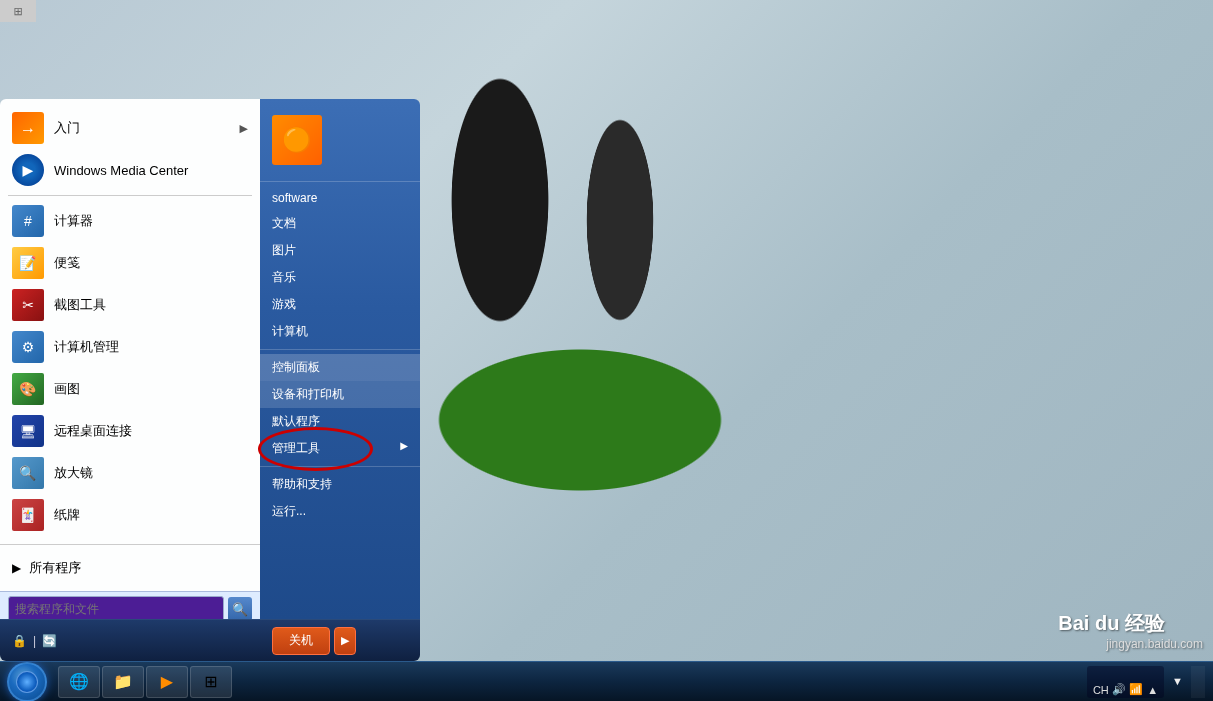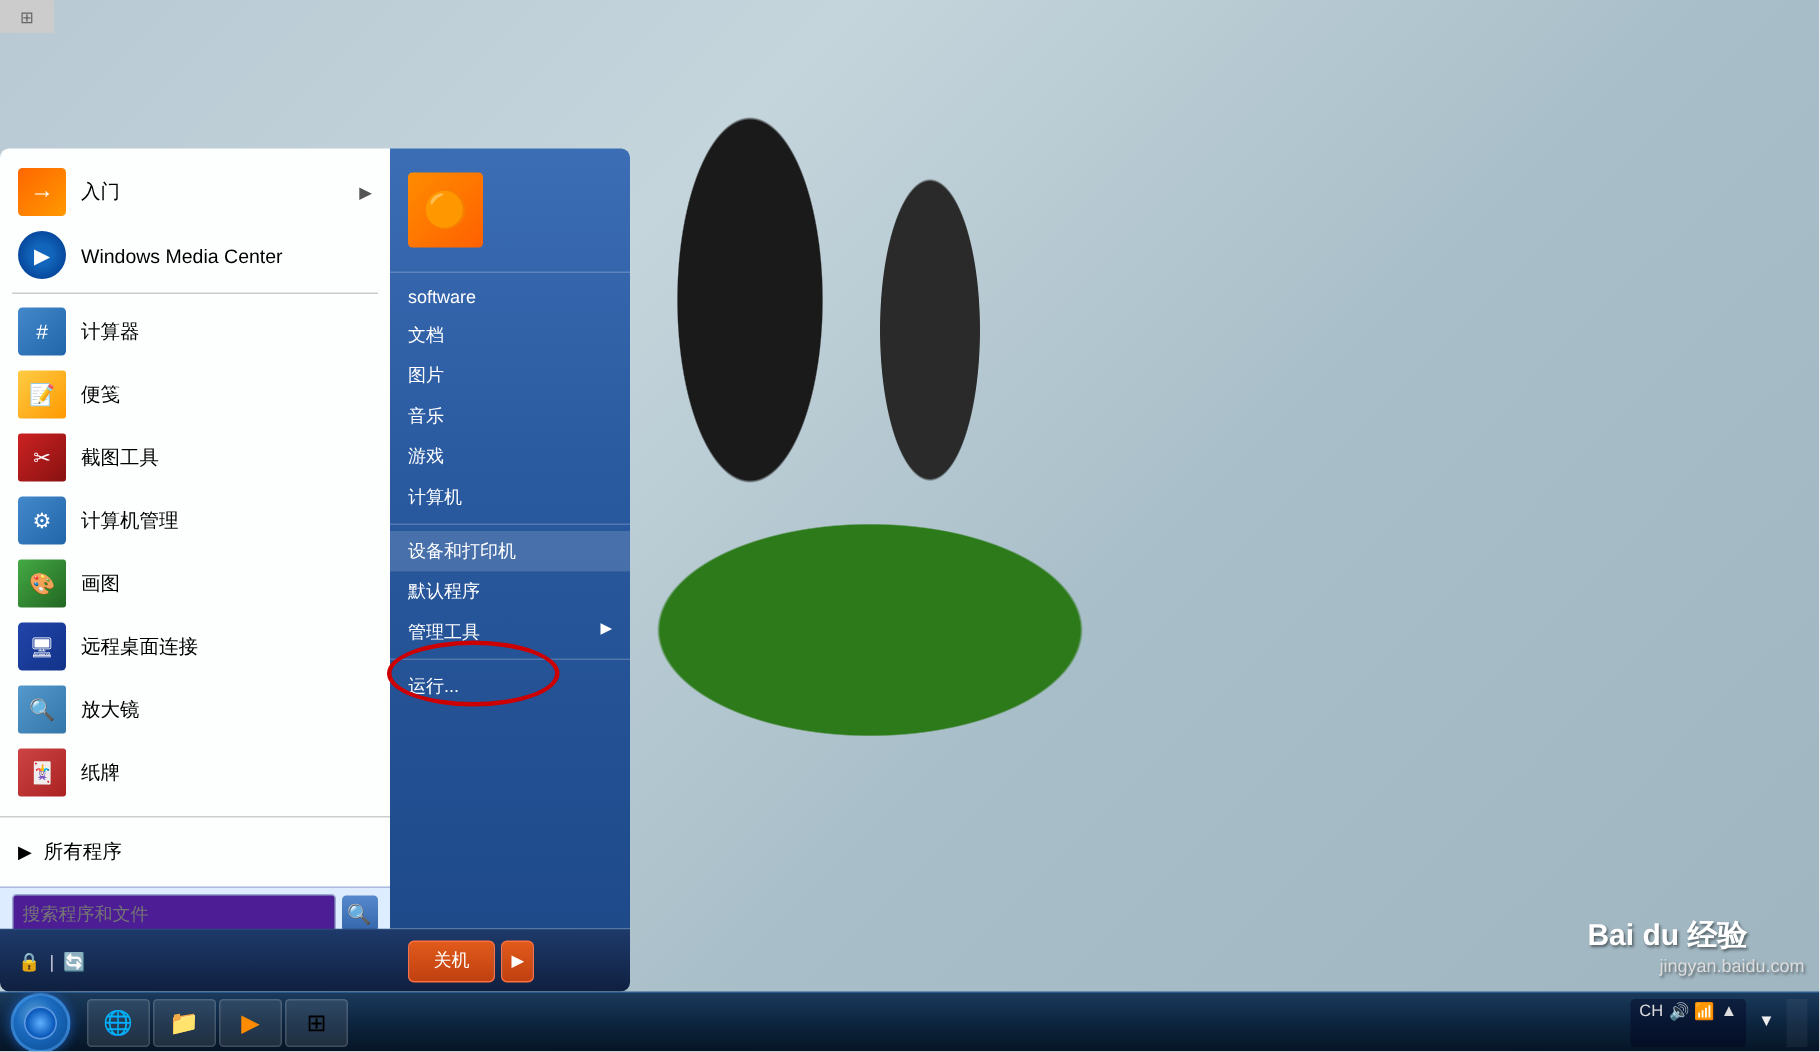--- a/index.html
+++ b/index.html
@@ -110,21 +110,21 @@
       display: flex;
       align-items: center;
       padding-right: 8px;
       gap: 4px;
       font-size: 11px;
       color: #ccc;
     }
 
     .sys-tray {
       display: flex;
-      align-items: flex-start;
+      align-items: flex-end;
       gap: 4px;
       background: rgba(0,0,30,0.4);
       border-radius: 3px;
       padding: 2px 6px;
       height: 32px;
       font-size: 11px;
       color: #ddd;
     }
 
     .clock {
@@ -547,31 +547,37 @@
         <div class="right-item">
           <span>音乐</span>
         </div>
         <div class="right-item">
           <span>游戏</span>
         </div>
         <div class="right-item">
           <span>计算机</span>
         </div>
         <div class="right-separator"></div>
+        <div class="right-item" style="background:rgba(255,255,255,0.2);">
+          <span>控制面板</span>
+        </div>
         <div class="right-item" style="background:rgba(255,255,255,0.15);">
           <span>设备和打印机</span>
         </div>
         <div class="right-item">
           <span>默认程序</span>
         </div>
         <div class="right-item">
           <span>管理工具</span>
           <span style="margin-left:auto;font-size:10px;">▶</span>
         </div>
         <div class="right-separator"></div>
+        <div class="right-item">
+          <span>帮助和支持</span>
+        </div>
         <div class="right-item">
           <span>运行...</span>
         </div>
       </div>
 
     </div>
 
     <div class="start-bottom">
       <div class="shutdown-left">
         <div class="lock-icon-area">

